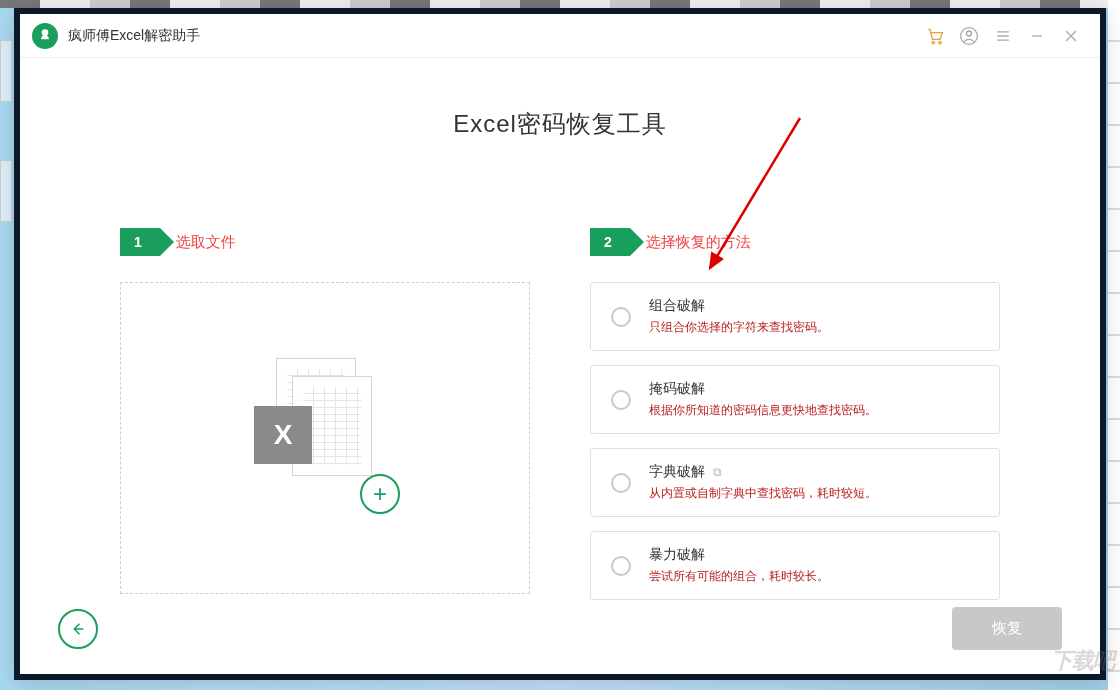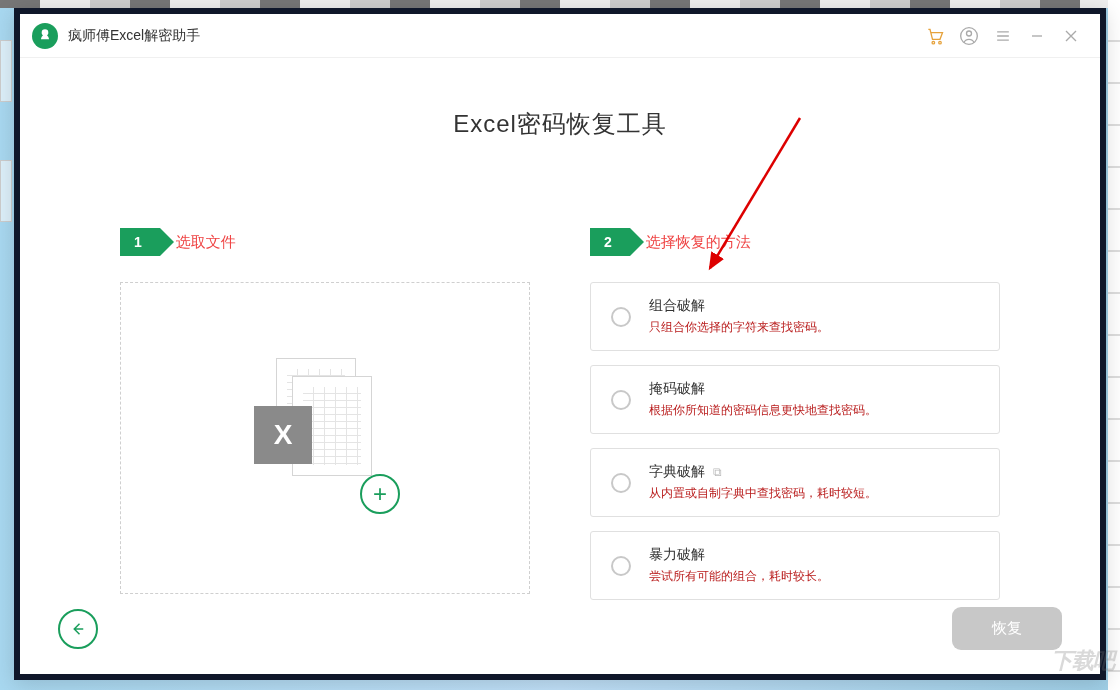--- a/index.html
+++ b/index.html
@@ -197,21 +197,21 @@
     display:flex; align-items:center; justify-content:center;
     cursor:pointer;
   }
   .back-btn svg { width:18px; height:18px; stroke:#1a9e5c; fill:none; stroke-width:2; }
   .recover-btn {
     background:#c8c8c8;
     color:#fff;
     border:none;
     padding: 12px 40px;
     font-size:15px;
-    border-radius:9px;
+    border-radius:4px;
     cursor:not-allowed;
   }
   .arrow-annot {
     position:absolute;
     left:650px; top:50px;
     width:160px; height:180px;
     pointer-events:none;
   }
   .watermark {
     position:absolute;

